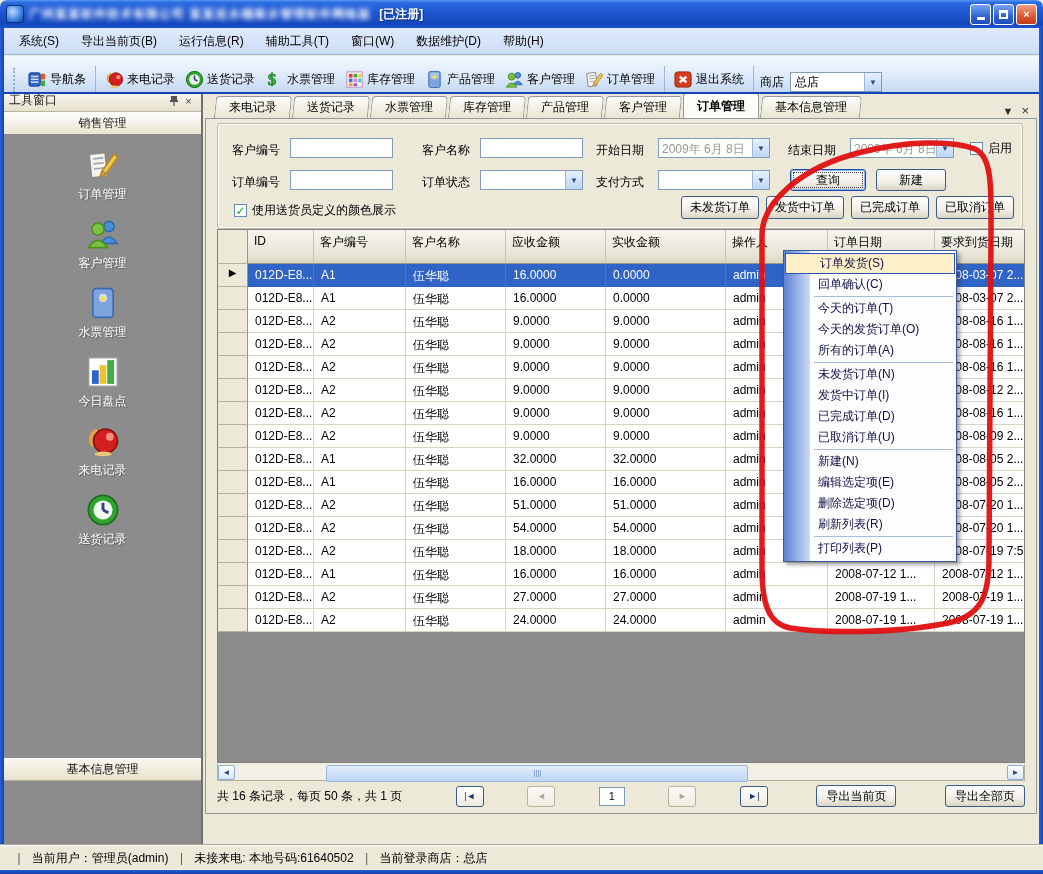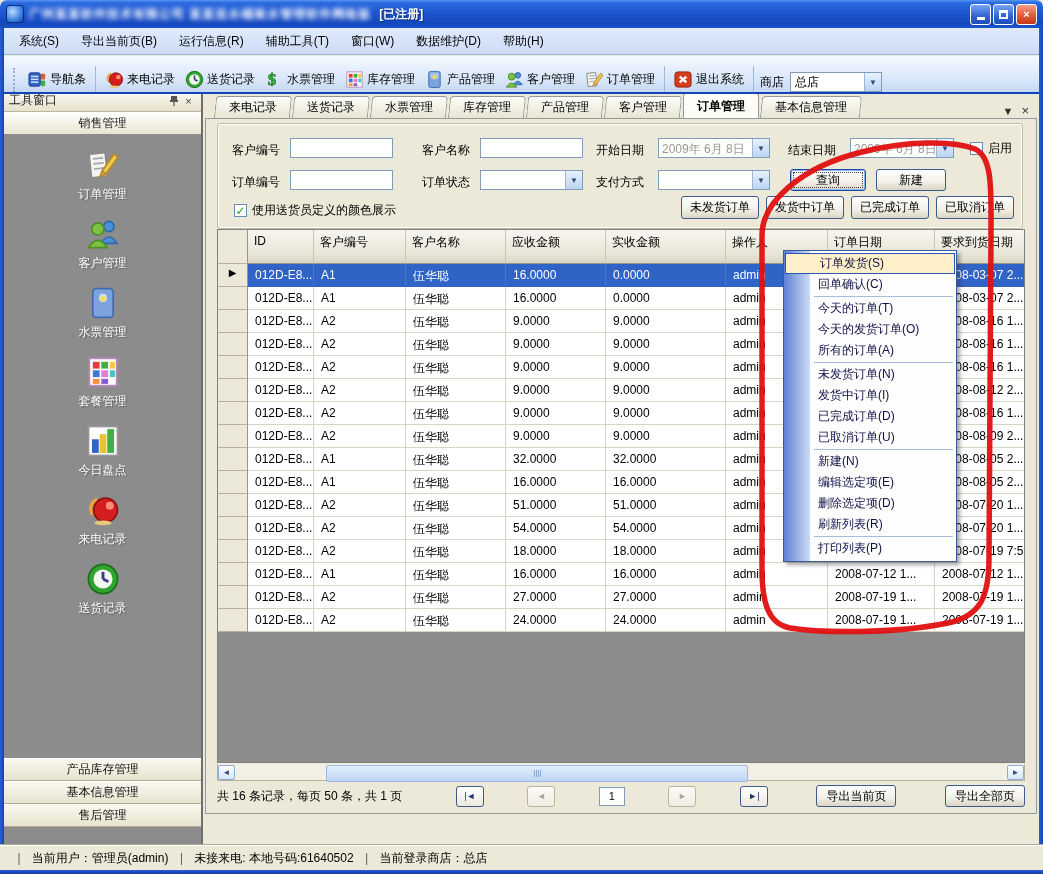--- a/index.html
+++ b/index.html
@@ -340,36 +340,20 @@
               <rect x="4" y="1.5" width="12" height="17" rx="2" fill="#7ca3dd" stroke="#3c6cb0"></rect>
               <circle cx="10" cy="7" r="2.4" fill="#cfe0f4"></circle>
               <path d="M10 5 l.8 1.5 1.6 .2 -1.2 1.1 .3 1.6 -1.5 -.8 -1.5 .8 .3 -1.6 -1.2 -1.1 1.6 -.2 z" fill="#f4e04b"></path>
             </svg>
           </span>
                  <span class="lbl">水票管理</span>
         </div>
         <div class="sb-item">
           <span class="icon">
             <svg width="34" height="34" viewBox="0 0 20 20">
-              <rect x="2" y="2" width="16" height="16" fill="#fff" stroke="#b8b"></rect>
-              <rect x="4" y="4" width="4" height="4" fill="#e23c3c"></rect>
-              <rect x="9" y="4" width="4" height="4" fill="#3fae49"></rect>
-              <rect x="14" y="4" width="3" height="4" fill="#f2c84b"></rect>
-              <rect x="4" y="9" width="4" height="4" fill="#3f74d8"></rect>
-              <rect x="9" y="9" width="4" height="4" fill="#e77ad1"></rect>
-              <rect x="14" y="9" width="3" height="4" fill="#45c5c5"></rect>
-              <rect x="4" y="14" width="4" height="3" fill="#f2953c"></rect>
-              <rect x="9" y="14" width="4" height="3" fill="#8a5ad1"></rect>
-            </svg>
-          </span>
-                 <span class="lbl">套餐管理</span>
-        </div>
-        <div class="sb-item">
-          <span class="icon">
-            <svg width="34" height="34" viewBox="0 0 20 20">
               <rect x="1.5" y="1.5" width="17" height="17" fill="#fdfdfd" stroke="#999"></rect>
               <rect x="3.5" y="9" width="4" height="8" fill="#2f63c8"></rect>
               <rect x="8" y="6" width="4" height="11" fill="#e8c430"></rect>
               <rect x="12.5" y="3" width="4" height="14" fill="#3fae49"></rect>
             </svg>
           </span>
                  <span class="lbl">今日盘点</span>
         </div>
         <div class="sb-item">
           <span class="icon">
@@ -389,23 +373,21 @@
               <circle cx="10" cy="10" r="8.6" fill="#2fa42f" stroke="#1c6e1c"></circle>
               <circle cx="10" cy="10" r="5.6" fill="#f2f7ef"></circle>
               <line x1="10" y1="10" x2="10" y2="5.8" stroke="#3a3a8e" stroke-width="1.7"></line>
               <line x1="10" y1="10" x2="13.2" y2="11.6" stroke="#3a3a8e" stroke-width="1.7"></line>
             </svg>
           </span>
                  <span class="lbl">送货记录</span>
         </div>
       </div>
     <div class="sb-bottom" id="sb-bottom">
-        <div class="grp">产品库存管理</div>
         <div class="grp">基本信息管理</div>
-        <div class="grp">售后管理</div>
       </div>
   </div>
 
   <div class="content">
     <div class="tabstrip" id="tabstrip">
         <span class="tab">
           <span>来电记录</span>
         </span>
         <span class="tab">
           <span>送货记录</span>

